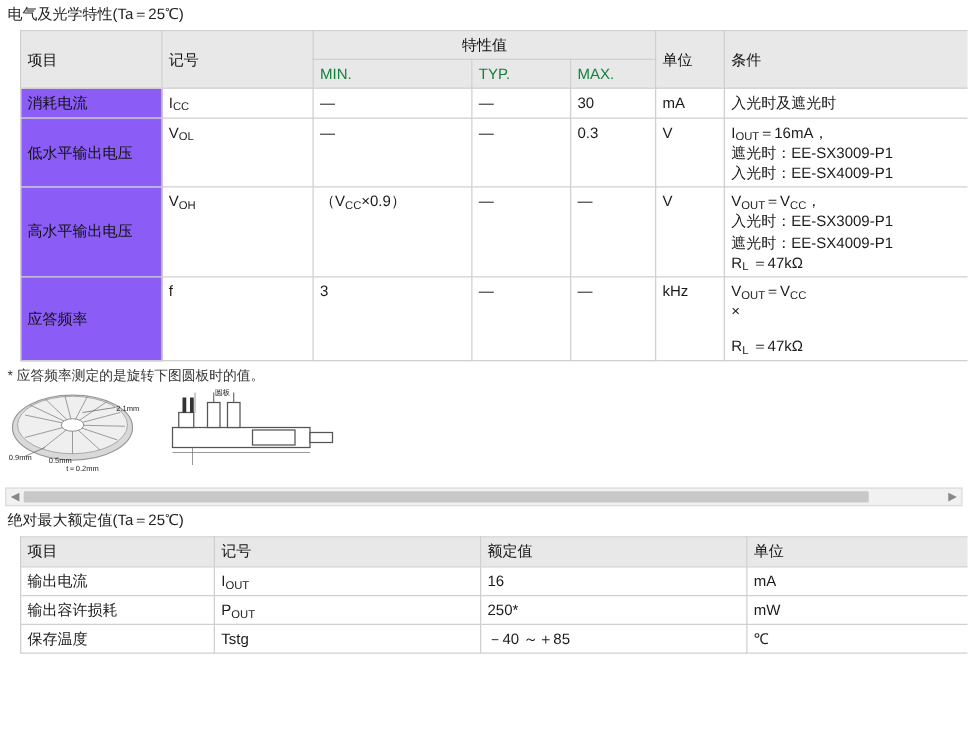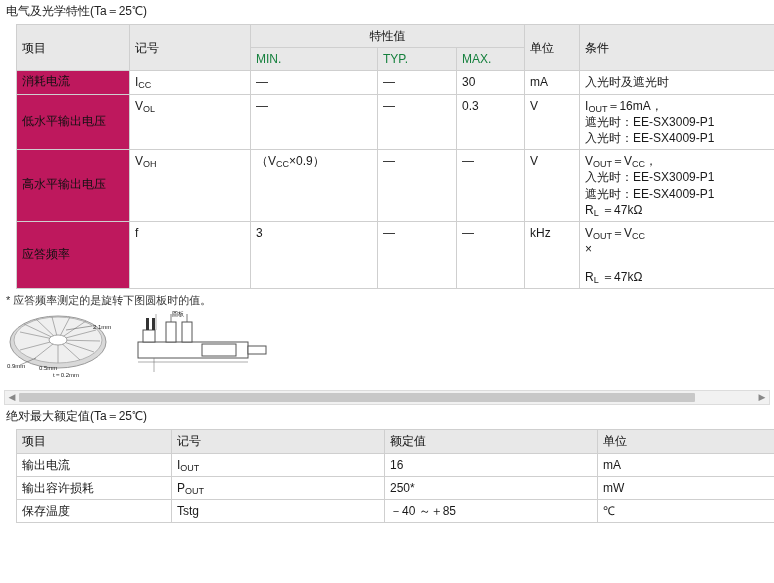--- a/index.html
+++ b/index.html
@@ -47,24 +47,23 @@
     color: #111;
     font-size: 12px;
     vertical-align: middle;
   }
   .hdr-sub td {
     background: #e8e8e8;
     color: #15803d;
     vertical-align: middle;
   }
   .lbl-cell {
-    background: #be185d;
+    background: #8b5cf6;
     color: #111;
     vertical-align: middle !important;
-    font-family: Liberation Mono, monospace;
   }
   sub {
     font-size: 9px;
     vertical-align: baseline;
     position: relative;
     top: 2px;
     text-align: center;
   }
   .note {
     font-size: 11px;

